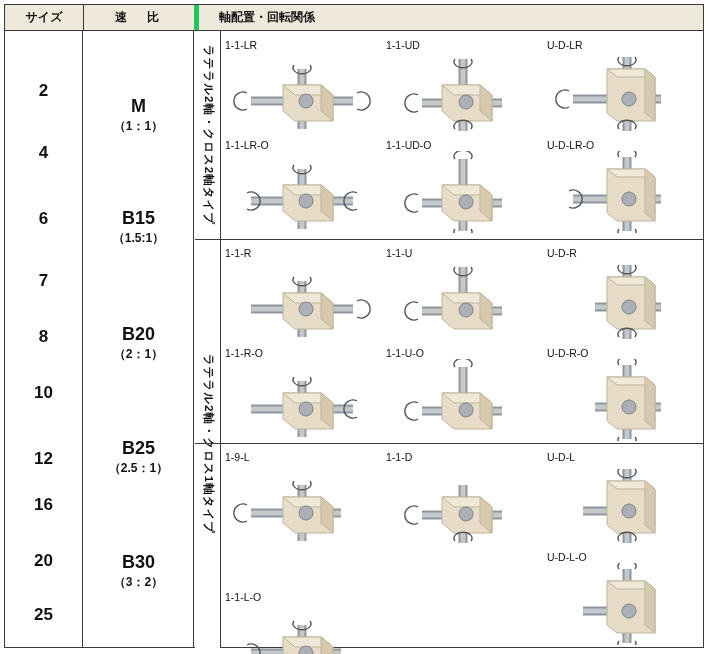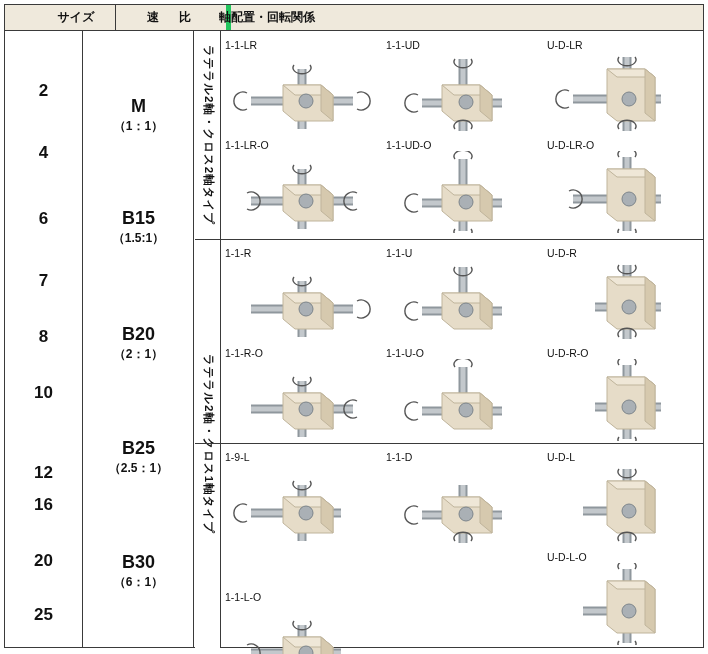--- a/index.html
+++ b/index.html
@@ -3,21 +3,21 @@
 <meta charset="utf-8">
 <style>
   html,body{margin:0;padding:0;background:#ffffff;}
   body{font-family:"Liberation Sans","DejaVu Sans",sans-serif;color:#111;}
   #page{position:relative;width:708px;height:654px;background:#fff;overflow:hidden;}
 
   .tbl{position:absolute;left:4px;top:4px;width:700px;height:644px;border:1px solid #3a3a3a;box-sizing:border-box;}
 
   
   .hdr{position:absolute;left:0;top:0;height:26px;width:100%;background:#efe9dc;border-bottom:1px solid #3a3a3a;box-sizing:border-box;}
-  .hdr .cell{position:absolute;top:0;height:25px;line-height:25px;font-size:12px;font-weight:bold;text-align:center;color:#111;padding-left:32px;}
+  .hdr .cell{position:absolute;top:0;height:25px;line-height:25px;font-size:12px;font-weight:bold;text-align:center;color:#111;}
   .hdr .c1{left:0;width:78px;border-right:1px solid #3a3a3a;}
   .hdr .c2{left:79px;width:110px;border-right:5px solid #22c55e;letter-spacing:4px;}
   .hdr .c3{left:190px;width:509px;text-align:left;padding-left:24px;box-sizing:border-box;}
 
   
   .sizecol{position:absolute;left:0;top:26px;width:78px;height:617px;border-right:1px solid #3a3a3a;box-sizing:border-box;}
   .sizecell{position:absolute;left:0;width:77px;text-align:center;font-size:17px;font-weight:bold;color:#111;}
 
   
   .ratiocol{position:absolute;left:79px;top:26px;width:110px;height:617px;border-right:1px solid #3a3a3a;box-sizing:border-box;}
@@ -57,21 +57,21 @@
       <div class="cell c3">軸配置・回転関係</div>
     </div>
 
     <div class="sizecol">
       <div class="sizecell" style="top:50px">2</div>
       <div class="sizecell" style="top:112px">4</div>
       <div class="sizecell" style="top:178px">6</div>
       <div class="sizecell" style="top:240px">7</div>
       <div class="sizecell" style="top:296px">8</div>
       <div class="sizecell" style="top:352px">10</div>
-      <div class="sizecell" style="top:432px">12</div>
+      <div class="sizecell" style="top:418px">12</div>
       <div class="sizecell" style="top:464px">16</div>
       <div class="sizecell" style="top:520px">20</div>
       <div class="sizecell" style="top:574px">25</div>
     </div>
 
     <div class="ratiocol">
       <div class="ratiocell" style="top:66px">
         <div class="rname">M</div>
         <div class="rval">（1：1）</div>
       </div>
@@ -82,21 +82,21 @@
       <div class="ratiocell" style="top:294px">
         <div class="rname">B20</div>
         <div class="rval">（2：1）</div>
       </div>
       <div class="ratiocell" style="top:408px">
         <div class="rname">B25</div>
         <div class="rval">（2.5：1）</div>
       </div>
       <div class="ratiocell" style="top:522px">
         <div class="rname">B30</div>
-        <div class="rval">（6：1）</div>
+        <div class="rval">（3：2）</div>
       </div>
     </div>
 
     <div class="vstrip" style="top:26px;height:208px;">
       <div class="vtxt">ラテラル2軸・クロス2軸タイプ</div>
     </div>
     <div class="vstrip" style="top:234px;height:409px;">
       <div class="vtxt">ラテラル2軸・クロス1軸タイプ</div>
     </div>
 

